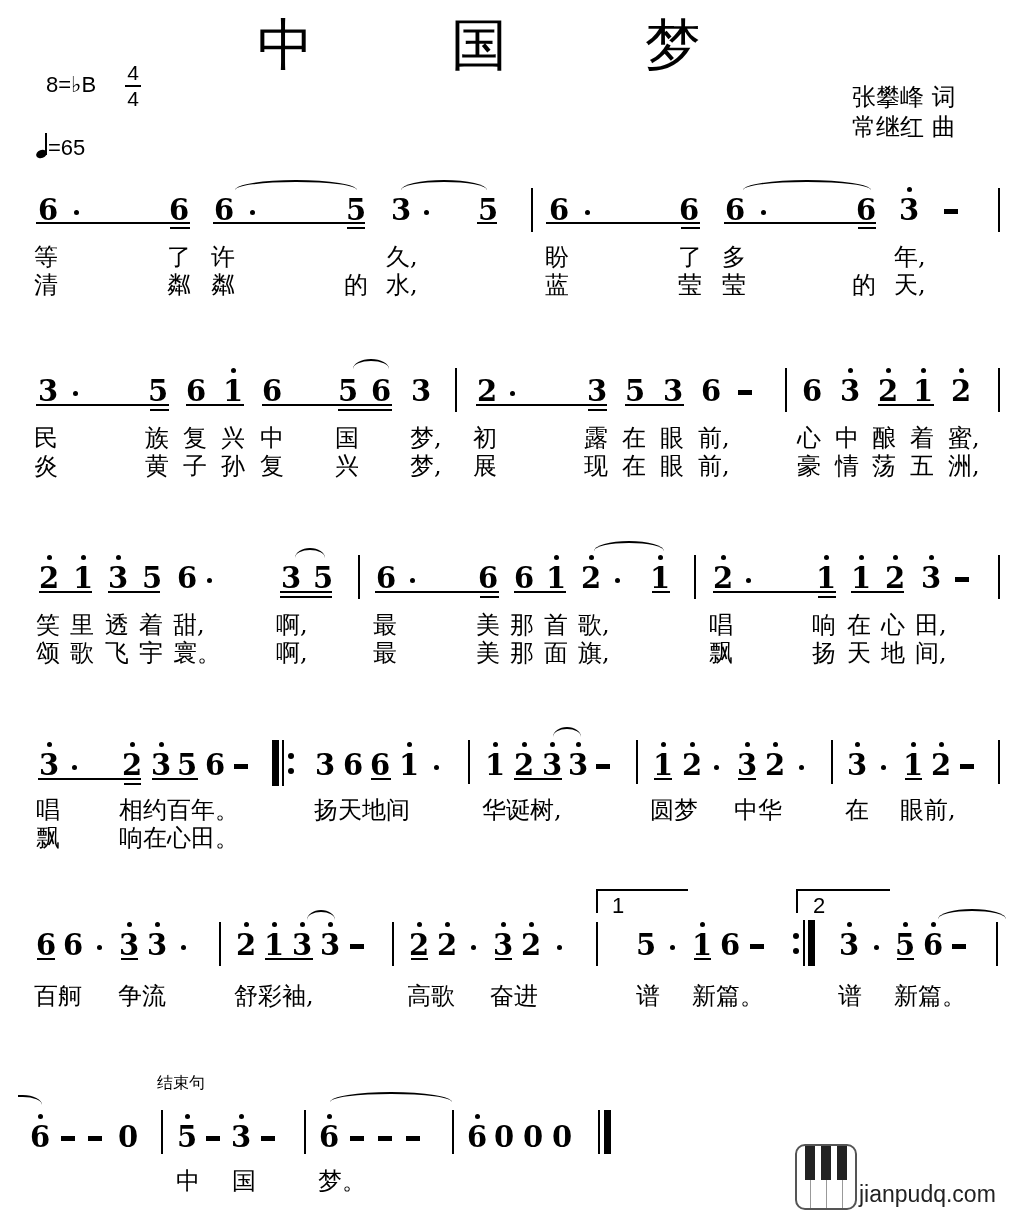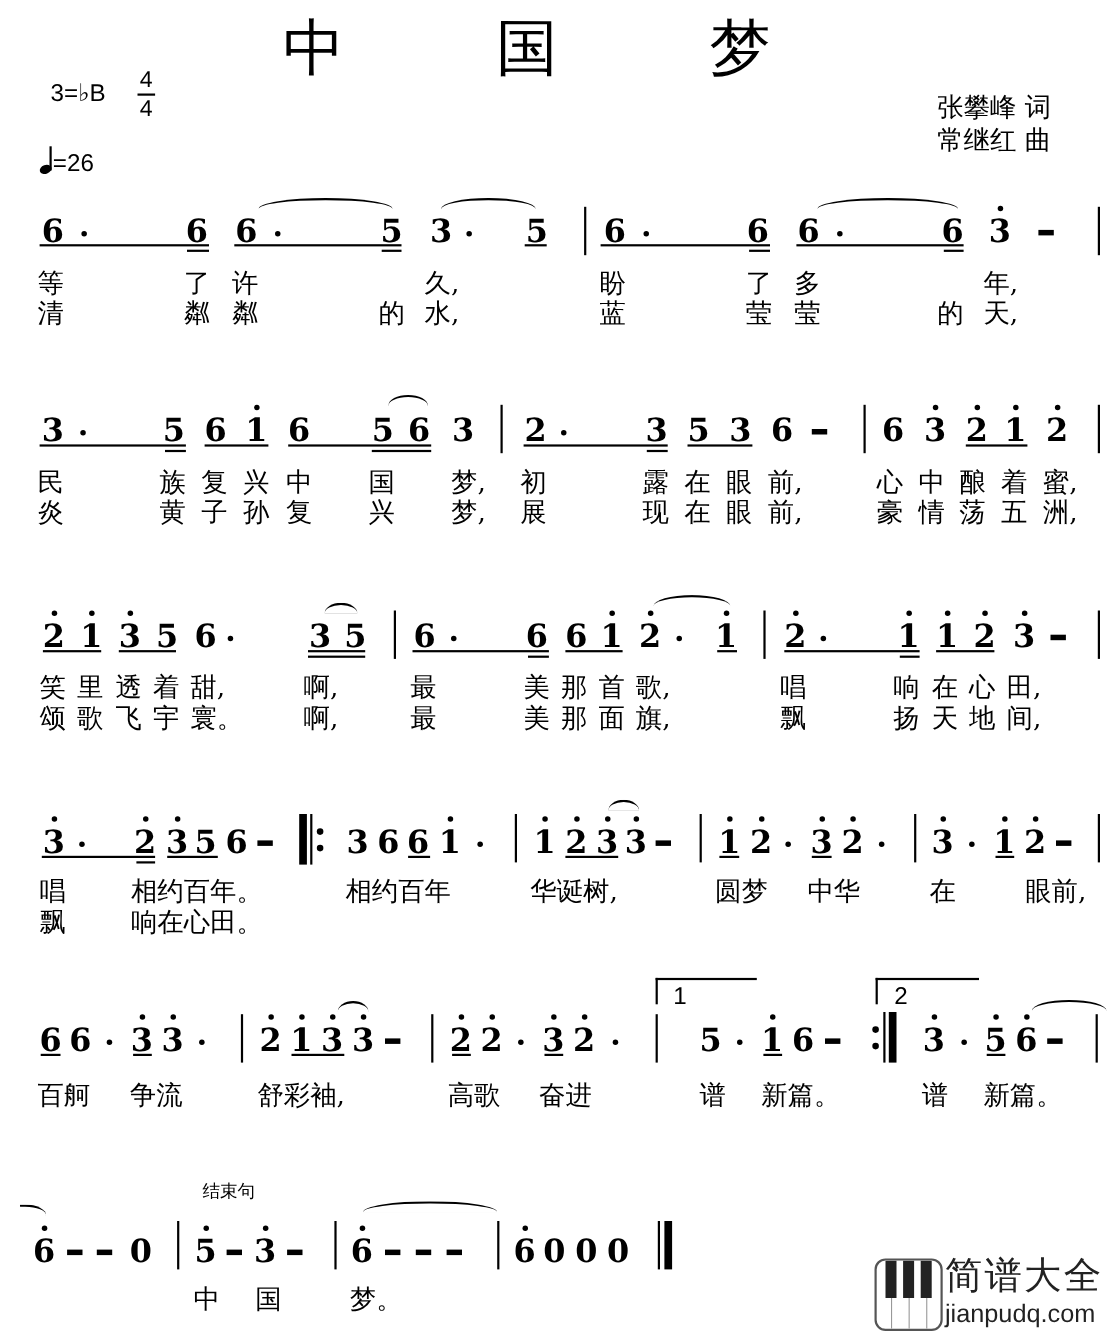--- a/index.html
+++ b/index.html
@@ -31,28 +31,28 @@
   .piano{position:absolute;left:0;top:4px;width:58px;height:62px;border:2px solid #555;border-radius:10px;overflow:hidden;background:#fff;}
   .piano .bk{position:absolute;top:0;width:10px;height:34px;background:#222;}
   .piano .wl{position:absolute;top:34px;width:1px;height:28px;background:#999;}
   .logo-cn{position:absolute;left:64px;top:0;font-size:34px;line-height:40px;font-family:"DejaVu Sans",sans-serif;color:#222;letter-spacing:2px;}
   .logo-en{position:absolute;left:64px;top:40px;font-size:23px;line-height:28px;font-family:"Liberation Sans",sans-serif;color:#222;}
 </style>
 </head>
 <body>
 
 <div class="abs title">中 国 梦</div>
-<div class="abs key">3=♭B</div>
+<div class="abs key">8=♭B</div>
 <div class="abs timesig">
   <div>4</div>
   <div class="bar"></div>
   <div>4</div>
 </div>
 <div class="abs tempo">
-  <span class="noteglyph"><span class="stem"></span><span class="head"></span></span><span>=26</span>
+  <span class="noteglyph"><span class="stem"></span><span class="head"></span></span><span>=65</span>
 </div>
 <div class="abs credits">
   <div>张攀峰 词</div>
   <div>常继红 曲</div>
 </div>
 
 <div>
   <div class="n" style="left:37px;top:195px">6</div>
   <div class="dot" style="left:74px;top:210px"></div>
   <div class="n" style="left:168px;top:195px">6</div>
@@ -326,26 +326,26 @@
   <div class="dot" style="left:881px;top:765px"></div>
   <div class="n" style="left:902px;top:750px"><span class="hd"></span><span>1</span></div>
   <div class="ul" style="left:905px;top:778px;width:17px"></div>
   <div class="n" style="left:930px;top:750px"><span class="hd"></span><span>2</span></div>
   <div class="dash" style="left:960px;top:764px"></div>
 
   <div class="bl" style="left:998px;top:740px;height:44px"></div>
 
   <div class="ly" style="left:36px;top:796px">唱</div>
   <div class="ly" style="left:119px;top:796px">相约百年。</div>
-  <div class="ly" style="left:314px;top:796px">相约百年</div>
+  <div class="ly" style="left:314px;top:796px">扬天地间</div>
   <div class="ly" style="left:482px;top:796px">华诞树,</div>
   <div class="ly" style="left:650px;top:796px">圆梦</div>
   <div class="ly" style="left:734px;top:796px">中华</div>
   <div class="ly" style="left:845px;top:796px">在</div>
-  <div class="ly" style="left:932px;top:796px">眼前,</div>
+  <div class="ly" style="left:900px;top:796px">眼前,</div>
 
   <div class="ly" style="left:36px;top:824px">飘</div>
   <div class="ly" style="left:119px;top:824px">响在心田。</div>
 </div>
 
 <div>
   <div class="n" style="left:35px;top:930px">6</div>
   <div class="ul" style="left:37px;top:958px;width:18px"></div>
   <div class="n" style="left:62px;top:930px">6</div>
   <div class="dot" style="left:97px;top:945px"></div>
@@ -418,21 +418,21 @@
 
 <div>
   <div class="slur" style="left:18px;top:1095px;width:24px;border-radius:0 80% 0 0/0 100% 0 0"></div>
   <div class="n" style="left:29px;top:1122px"><span class="hd"></span><span>6</span></div>
   <div class="dash" style="left:61px;top:1136px"></div>
   <div class="dash" style="left:88px;top:1136px"></div>
   <div class="n" style="left:117px;top:1122px">0</div>
 
   <div class="bl" style="left:161px;top:1110px;height:44px"></div>
 
-  <div class="endlabel" style="left:184px;top:1073px">结束句</div>
+  <div class="endlabel" style="left:157px;top:1073px">结束句</div>
   <div class="n" style="left:176px;top:1122px"><span class="hd"></span><span>5</span></div>
   <div class="dash" style="left:206px;top:1136px"></div>
   <div class="n" style="left:230px;top:1122px"><span class="hd"></span><span>3</span></div>
   <div class="dash" style="left:261px;top:1136px"></div>
 
   <div class="bl" style="left:256px;top:1110px;height:0px"></div>
   <div class="bl" style="left:304px;top:1110px;height:44px"></div>
 
   <div class="slur" style="left:330px;top:1092px;width:122px"></div>
   <div class="n" style="left:318px;top:1122px"><span class="hd"></span><span>6</span></div>
@@ -457,15 +457,14 @@
 
 <div class="abs logo">
   <div class="piano">
     <div class="bk" style="left:8px"></div>
     <div class="bk" style="left:24px"></div>
     <div class="bk" style="left:40px"></div>
     <div class="wl" style="left:13px"></div>
     <div class="wl" style="left:29px"></div>
     <div class="wl" style="left:45px"></div>
   </div>
-  <div class="logo-cn">简谱大全</div>
   <div class="logo-en">jianpudq.com</div>
 </div>
 
 </body></html>

